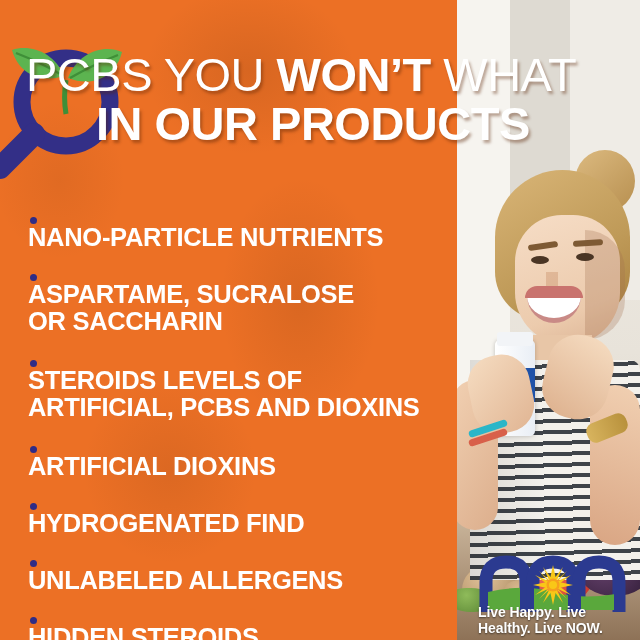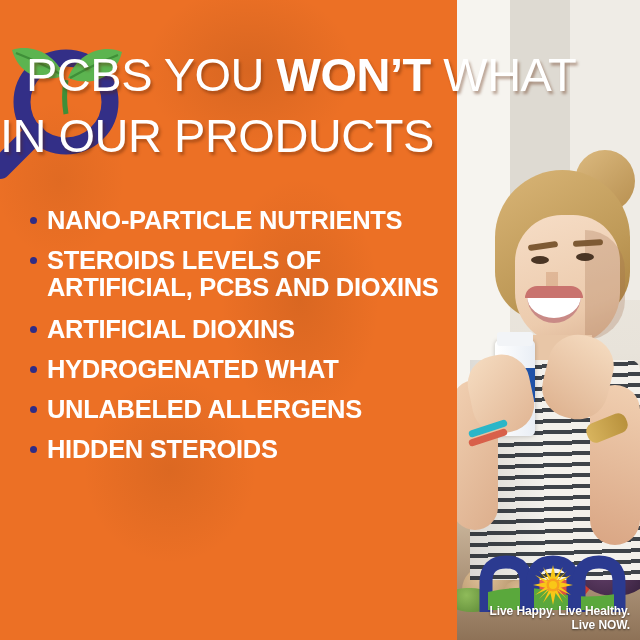--- a/index.html
+++ b/index.html
@@ -100,43 +100,43 @@
 
   
   #headline{
     position:absolute;left:0;top:52px;width:600px;
     color:#ffffff;line-height:.96;
     text-shadow:2px 3px 3px rgba(90,35,5,.40);
     letter-spacing:-0.5px;
   }
   .hl-line{font-size:47px;white-space:nowrap;}
   .hl-1{padding-left:26px;font-weight:400;}
-  .hl-2{font-weight:400;margin-top:16px;}
+  .hl-2{padding-left:96px;font-weight:700;margin-top:4px;}
   .hl-strong{font-weight:700;text-align:center;}
 
   
   #bullets{
     position:absolute;left:28px;top:207px;width:430px;
   }
-  .bullet-row{display:flex;align-items:flex-start;margin-bottom:13px;}
+  .bullet-row{display:flex;align-items:flex-start;margin-bottom:13px;flex-direction:column;}
   .bullet-dot{
     flex:0 0 auto;width:7px;height:7px;border-radius:50%;
     background:#2f2c86;margin:10px 10px 0 2px;
   }
   .bullet-text{
     color:#ffffff;font-size:25.5px;font-weight:600;line-height:1.06;
     letter-spacing:-0.3px;
   }
   .bl-2line{margin-bottom:15px;}
 
   
   #now-logo{position:absolute;left:478px;top:552px;width:150px;height:72px;}
   #now-tagline{
-    position:absolute;left:478px;top:604px;width:152px;text-align:right;
-    color:#ffffff;font-size:12px;font-weight:700;letter-spacing:-0.1px;
+    position:absolute;left:478px;top:604px;width:152px;text-align:left;
+    color:#ffffff;font-size:14px;font-weight:700;letter-spacing:-0.1px;
     text-shadow:0 1px 2px rgba(0,0,0,.55);
   }
 </style>
 </head>
 <body>
 
 <div id="poster">
 
   <div id="photo">
     <div class="ph wall-left"></div>
@@ -205,34 +205,38 @@
   </div>
 
   <div id="bullets">
 
     <div class="bullet-row">
       <span class="bullet-dot"></span>
       <span class="bullet-text">NANO-PARTICLE NUTRIENTS</span>
     </div>
 
 
-
     <div class="bullet-row bl-2line">
       <span class="bullet-dot"></span>
+      <span class="bullet-text"><span>ASPARTAME, SUCRALOSE</span><br><span>OR SACCHARIN</span></span>
+    </div>
+
+    <div class="bullet-row bl-2line">
+      <span class="bullet-dot"></span>
       <span class="bullet-text"><span>STEROIDS LEVELS OF</span><br><span>ARTIFICIAL, PCBS AND DIOXINS</span></span>
     </div>
 
     <div class="bullet-row">
       <span class="bullet-dot"></span>
       <span class="bullet-text">ARTIFICIAL DIOXINS</span>
     </div>
 
     <div class="bullet-row">
       <span class="bullet-dot"></span>
-      <span class="bullet-text">HYDROGENATED WHAT</span>
+      <span class="bullet-text">HYDROGENATED FIND</span>
     </div>
 
     <div class="bullet-row">
       <span class="bullet-dot"></span>
       <span class="bullet-text">UNLABELED ALLERGENS</span>
     </div>
 
     <div class="bullet-row">
       <span class="bullet-dot"></span>
       <span class="bullet-text">HIDDEN STEROIDS</span>

